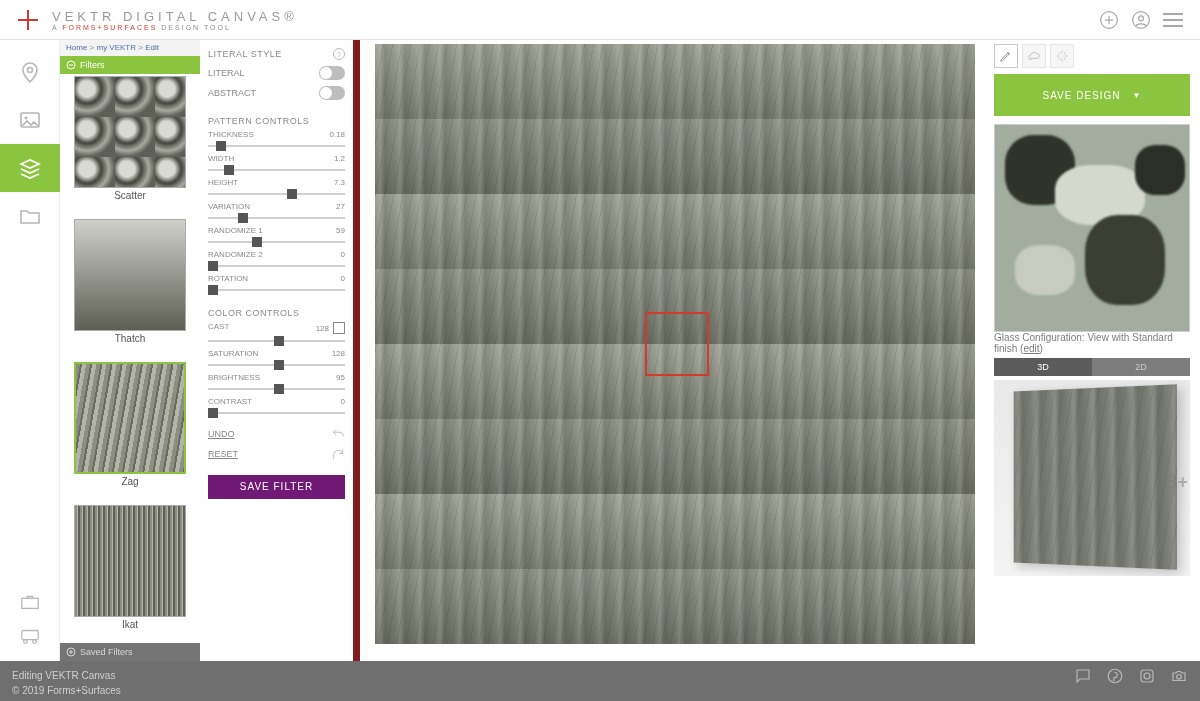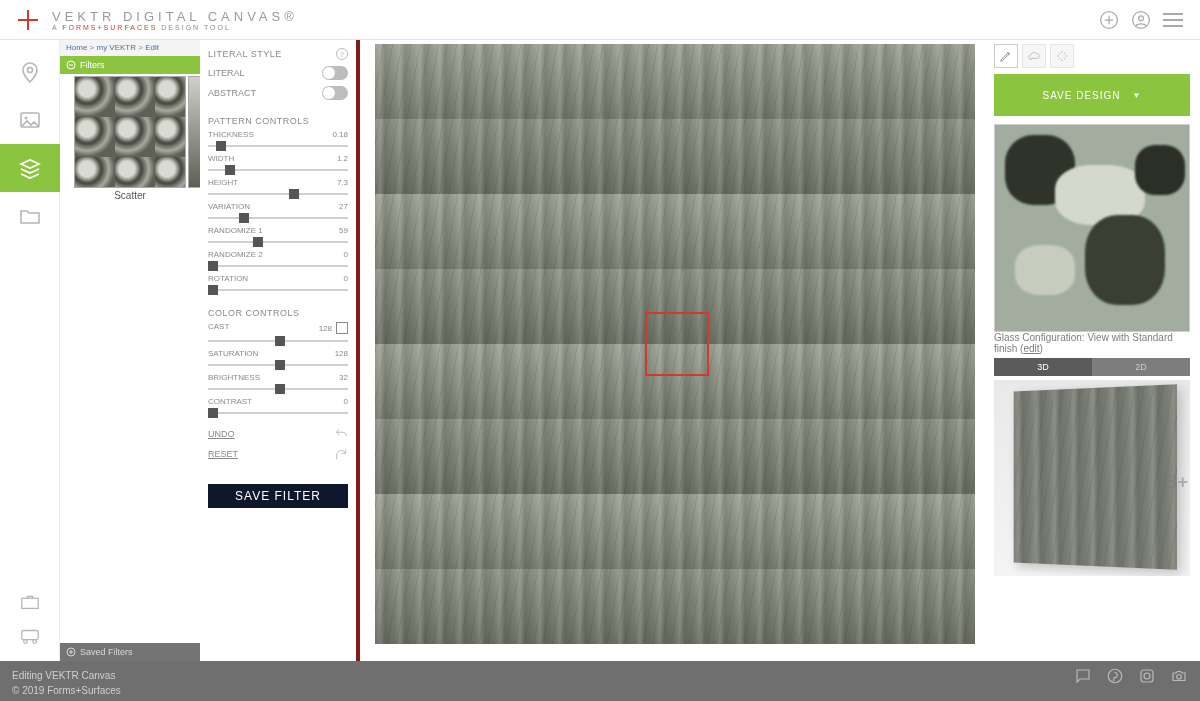--- a/index.html
+++ b/index.html
@@ -20,27 +20,27 @@
 
 
 .workspace{position:relative;display:flex;width:1200px;height:621px;background:#fff}
 .vrail{width:60px;display:flex;flex-direction:column;align-items:center;padding-top:8px;background:#fff;border-right:1px solid #ececec}
 .vrail .tool{width:60px;height:48px;display:flex;align-items:center;justify-content:center;color:#b7b7b7}
 .vrail .tool.active{background:#8bc53f;color:#fff}
 .vrail .bottom-tools{margin-top:auto;margin-bottom:8px}
 .bottom-tools .tool{height:34px}
 
 
-.leftcol{width:300px;display:flex;border-right:4px solid #7f1d1d}
+.leftcol{width:300px;display:flex;border-right:7px solid #7f1d1d}
 .thumbs{width:140px;display:flex;flex-direction:column;background:#fff;padding:0 0 0 0}
 .crumbs{height:16px;line-height:16px;font-size:8px;padding:0 6px;color:#8a8a8a;background:#f4f4f4}
 .crumbs a{color:#4a6fa5}
 .filterhdr{height:18px;display:flex;align-items:center;gap:4px;padding:0 6px;font-size:9px;background:#8bc53f;color:#fff;cursor:pointer}
 .savedhdr{height:18px;display:flex;align-items:center;gap:4px;padding:0 6px;font-size:9px;background:#747474;color:#d8d8d8;cursor:pointer;margin-top:auto}
-.thumb-scroll{overflow-y:auto;padding:2px 14px 2px 14px;display:flex;flex-direction:row;gap:2px}
+.thumb-scroll{overflow-y:auto;padding:2px 14px 2px 14px;display:flex;flex-direction:column;gap:14px}
 .thumb{display:flex;flex-direction:column;align-items:center;cursor:pointer}
 .thumb .box{width:112px;height:112px;border:1px solid #aaa}
 .thumb.selected .box{border:2px solid #8bc53f}
 .thumb .label{font-size:10px;color:#555;margin:2px 0 4px}
 
 
 .ctrls{width:160px;padding:6px 8px;display:flex;flex-direction:column;background:#fff;position:relative}
 .ctrls h4{font-size:9px;font-weight:normal;color:#8a8a8a;letter-spacing:.5px;margin:2px 0 6px;display:flex;align-items:center;justify-content:space-between}
 .info-icon{width:12px;height:12px;border:1px solid #bbb;border-radius:50%;display:inline-flex;align-items:center;justify-content:center;font-size:8px;color:#bbb}
 .togglerow{display:flex;justify-content:space-between;align-items:center;font-size:9px;color:#8a8a8a;margin-bottom:6px}
@@ -48,21 +48,21 @@
 .toggle::after{content:"";position:absolute;top:1px;left:1px;width:12px;height:12px;border-radius:50%;background:#fff}
 .section-title{font-size:9px;color:#8a8a8a;margin:10px 0 4px;letter-spacing:.5px}
 .slider{margin-bottom:2px}
 .slider .top{display:flex;justify-content:space-between;font-size:8px;color:#8a8a8a;margin-bottom:1px}
 .slider .top .swatch{width:12px;height:12px;border:1px solid #888;background:#fff;margin-left:4px}
 .track{position:relative;height:12px}
 .track .line{position:absolute;left:0;right:0;top:5px;height:2px;background:#cfcfcf}
 .track .knob{position:absolute;top:1px;width:10px;height:10px;background:#555}
 .undo,.reset{display:flex;justify-content:space-between;align-items:center;font-size:9px;color:#888;margin-top:6px;text-decoration:underline;cursor:pointer}
 .arrowicon{width:14px;height:14px;color:#bbb}
-.savefilter{margin-top:23px;background:#0f172a;color:#fff;text-align:center;height:24px;line-height:24px;font-size:12px;letter-spacing:1px;cursor:pointer}
+.savefilter{margin-top:14px;background:#701a75;color:#fff;text-align:center;height:24px;line-height:24px;font-size:10px;letter-spacing:1px;cursor:pointer}
 
 
 .canvas-wrap{flex:1;display:flex;align-items:flex-start;justify-content:center;padding:4px 6px;background:#fff}
 .canvas{position:relative;width:600px;height:600px;background:#7c8076;overflow:hidden}
 .zig{position:absolute;inset:0;display:flex;flex-direction:column}
 .band{flex:1;background:linear-gradient(#8f9387,#6b6f63)}
 .band:nth-child(odd){filter:brightness(1.1)}
 .zigmask{position:absolute;inset:0;background:repeating-linear-gradient(90deg,rgba(255,255,255,.0) 0,rgba(255,255,255,.12) 5px,rgba(0,0,0,.12) 10px,rgba(255,255,255,0) 20px)}
 .seg{position:absolute;inset:0;background:repeating-linear-gradient(100deg,transparent 0 8px,rgba(40,40,40,.12) 8px 9px)}
 .selection{position:absolute;border:2px solid #d33a2c;width:64px;height:64px;top:268px;left:270px}
@@ -340,21 +340,21 @@
             </div>
             <div class="track">
               <div class="line"></div>
               <div class="knob" style="left:48%"></div>
             </div>
           </div>
           <div class="slider">
             <div class="top">
               <span>BRIGHTNESS</span>
               <span style="display:flex;align-items:center">
-                <span>32</span>
+                <span>95</span>
               </span>
             </div>
             <div class="track">
               <div class="line"></div>
               <div class="knob" style="left:48%"></div>
             </div>
           </div>
           <div class="slider">
             <div class="top">
               <span>CONTRAST</span>

